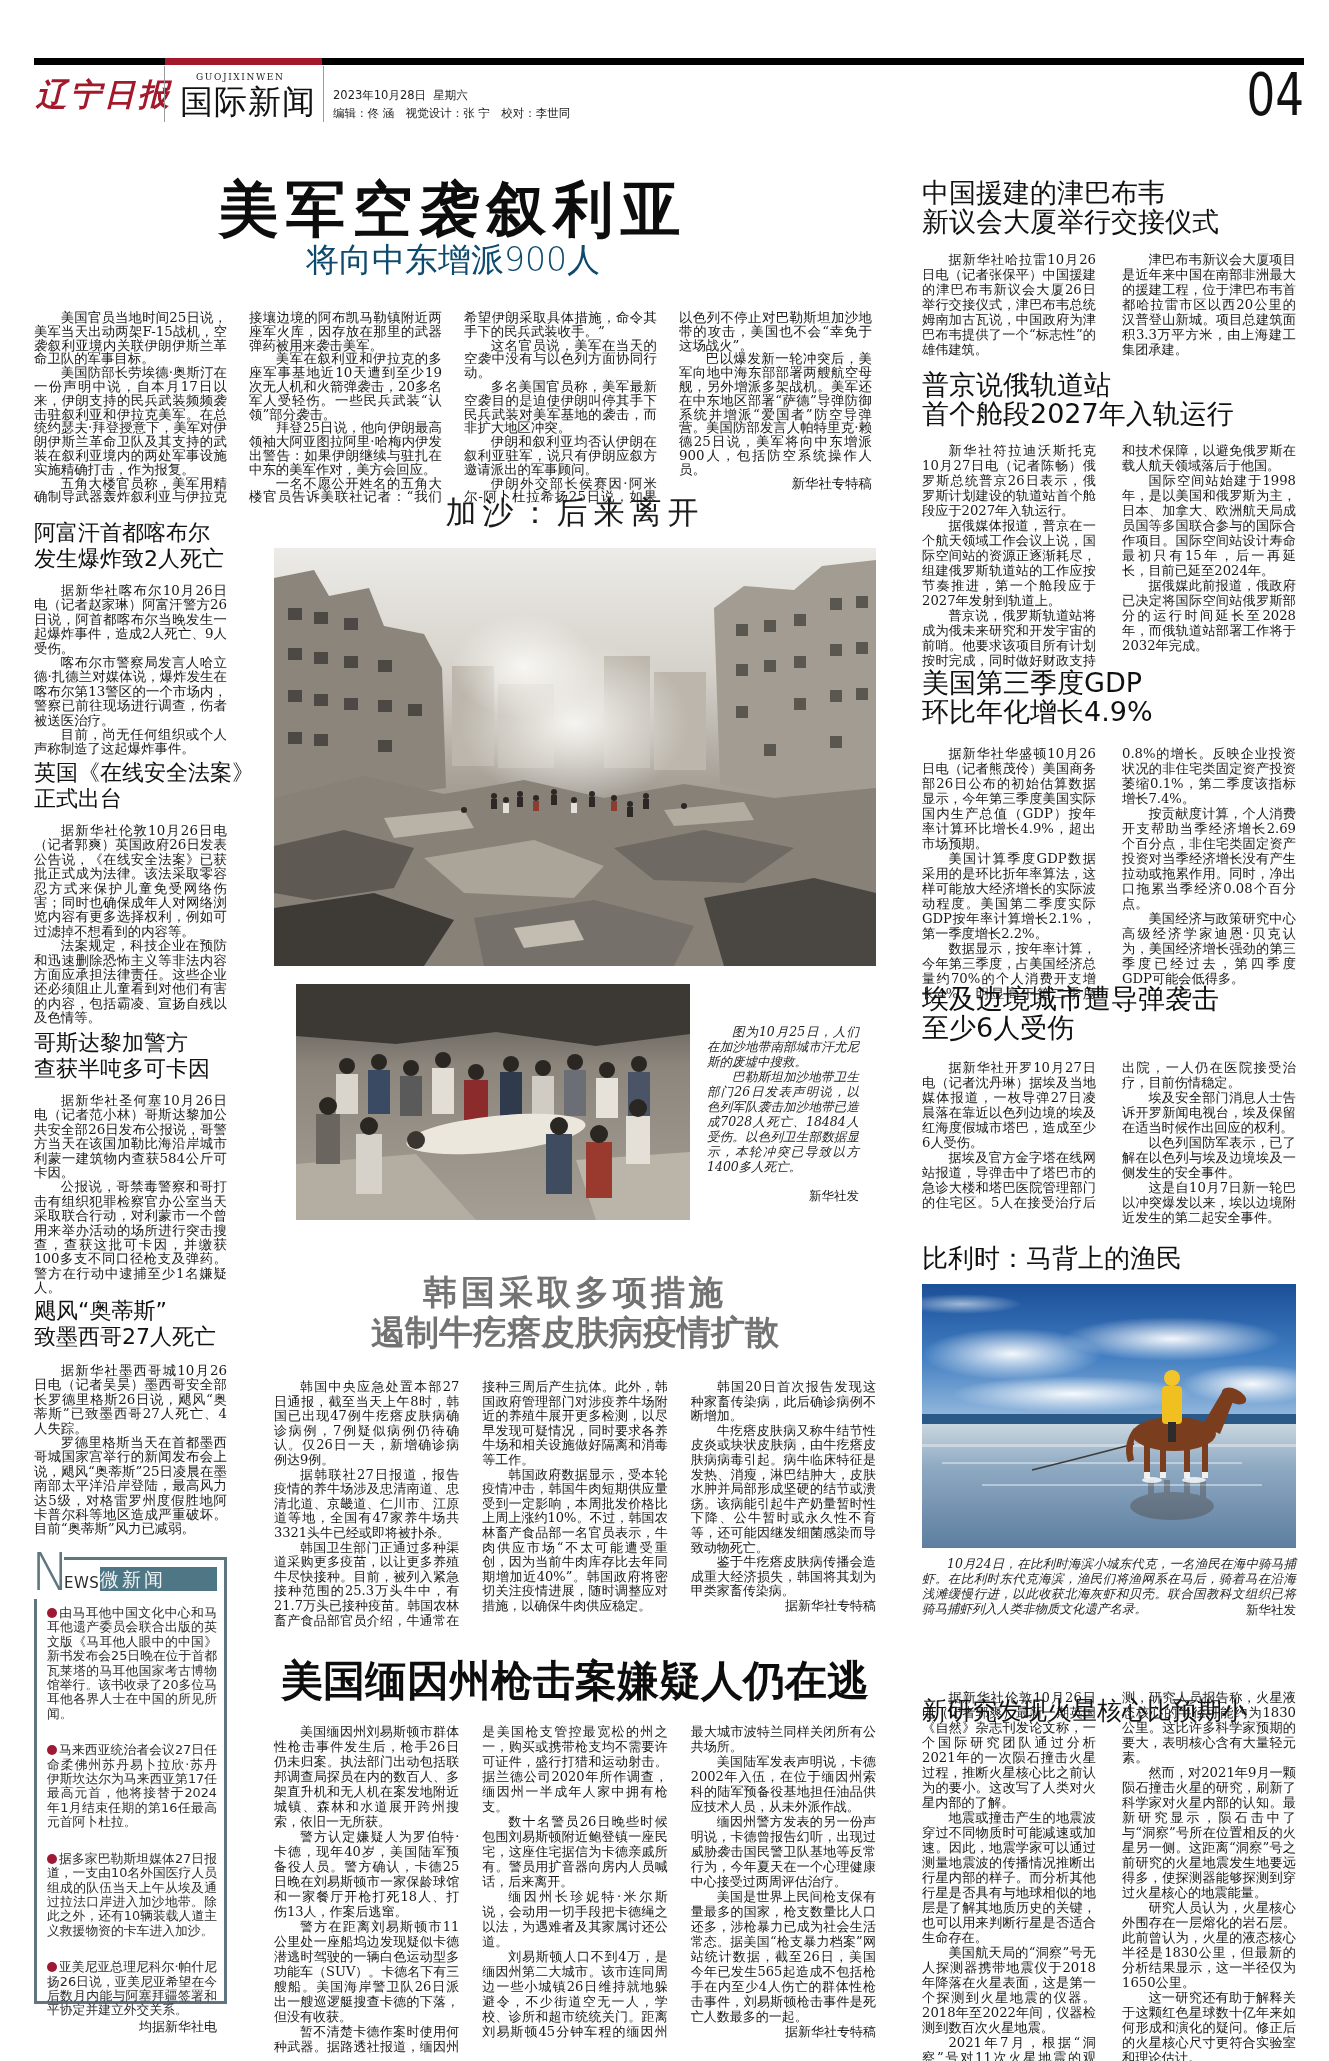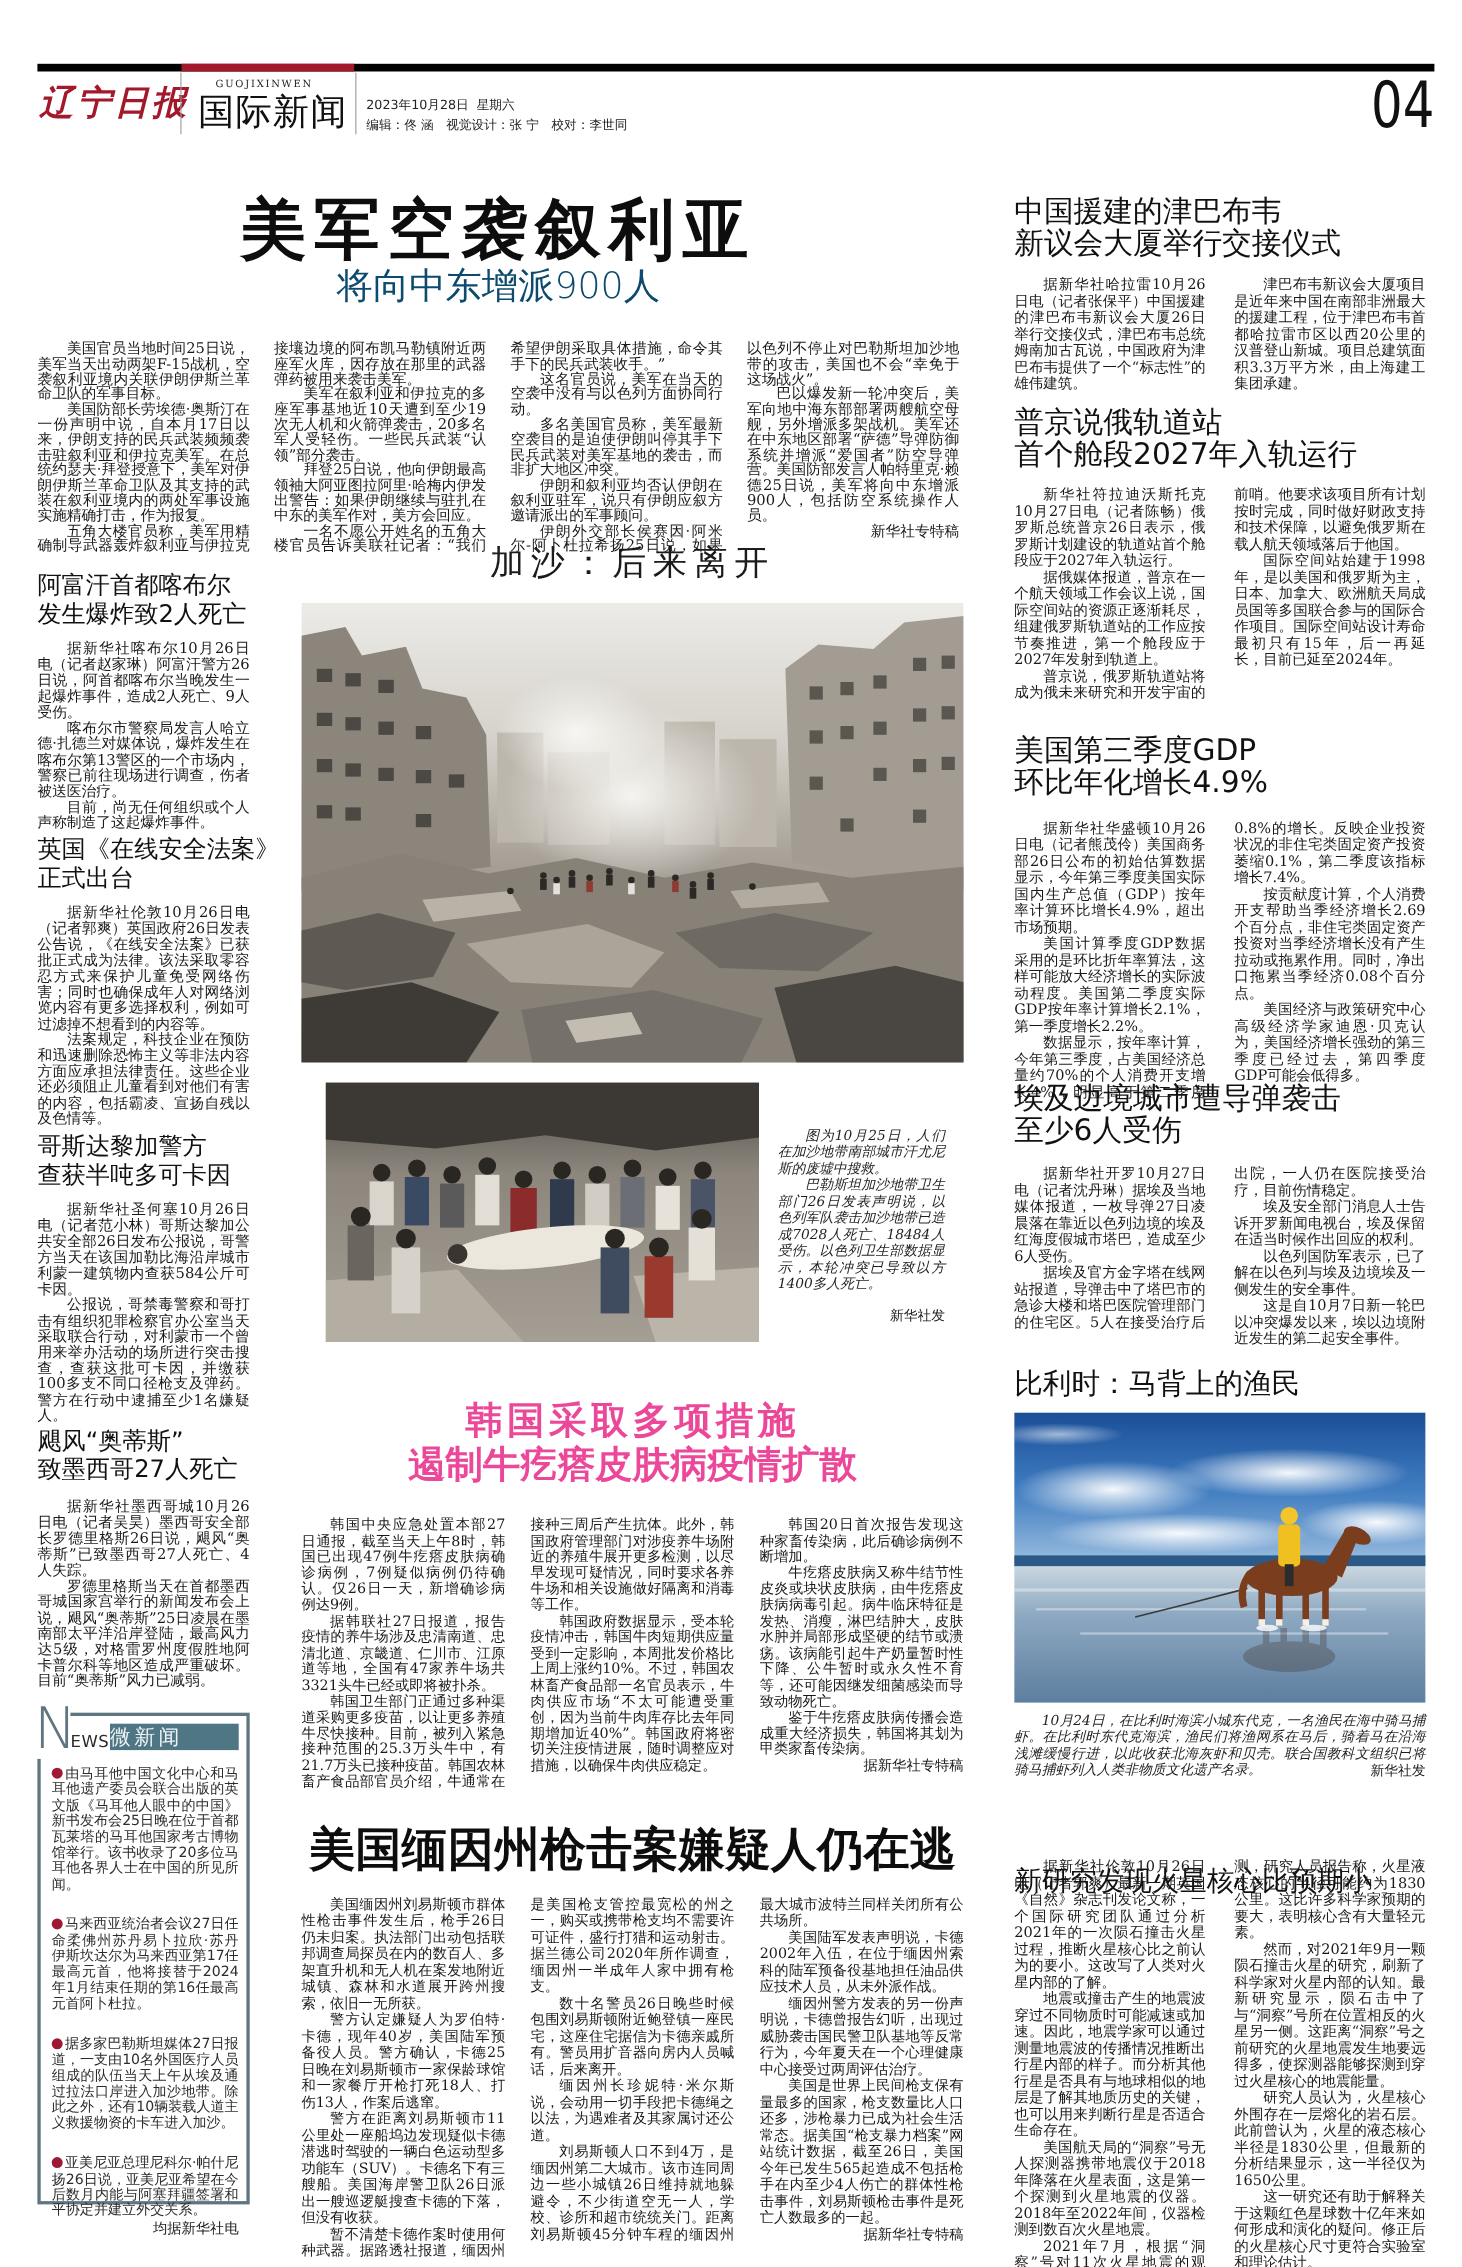--- a/index.html
+++ b/index.html
@@ -13,21 +13,21 @@
   .pinyin{font-family:"DejaVu Serif",serif;font-size:9px;letter-spacing:1.6px;color:#222;white-space:nowrap;}
   .section-title{font-family:"DejaVu Sans",sans-serif;font-size:33px;line-height:38px;color:#111;letter-spacing:1px;white-space:nowrap;}
   .meta{font-family:"DejaVu Sans",sans-serif;font-size:11.5px;color:#222;white-space:nowrap;}
   .page-num{font-family:"DejaVu Sans",sans-serif;font-size:58px;line-height:58px;color:#111;text-align:right;transform:scaleX(.78);transform-origin:right top;}
   
   .hl-lead{font-family:"DejaVu Sans",sans-serif;font-weight:900;font-size:60px;line-height:66px;letter-spacing:7px;text-align:center;color:#0d0d0d;white-space:nowrap;}
   .hl-sub{font-family:"DejaVu Sans",sans-serif;font-weight:300;font-size:33px;line-height:36px;text-align:center;color:#0c4a6e;white-space:nowrap;}
   .hl-side{font-family:"DejaVu Sans",sans-serif;font-size:27px;line-height:29px;color:#111;white-space:nowrap;}
   .hl-left{font-family:"DejaVu Sans",sans-serif;font-size:22px;line-height:26px;color:#111;white-space:nowrap;}
   .hl-feature{font-family:"DejaVu Sans",sans-serif;font-size:31px;line-height:36px;letter-spacing:6px;text-align:center;color:#1b1b1b;white-space:nowrap;}
-  .hl-korea{font-family:"DejaVu Serif",serif;font-weight:bold;font-size:34px;line-height:40px;text-align:center;color:#ec4899;white-space:nowrap;}
+  .hl-korea{font-family:"DejaVu Serif",serif;font-weight:bold;font-size:34px;line-height:40px;text-align:center;color:#737373;white-space:nowrap;}
   .hl-korea .l1{letter-spacing:4px;}
   .hl-maine{font-family:"DejaVu Sans",sans-serif;font-weight:900;font-size:42px;line-height:50px;text-align:center;color:#0d0d0d;white-space:nowrap;}
   
   .body{font-family:"DejaVu Serif",serif;text-align:justify;color:#181818;}
   .body p{margin:0;text-indent:2em;}
   .body p.src{text-indent:0;text-align:right;}
   .b-lead{font-size:13.4px;line-height:13.8px;column-count:4;column-gap:22px;}
   .b-left{font-size:13.4px;line-height:14.4px;}
   .b-right{font-size:13.2px;line-height:15px;column-count:2;column-gap:26px;}
   .b-center{font-size:13px;line-height:14.6px;column-count:3;column-gap:23px;}
@@ -332,20 +332,21 @@
 
   <div class="abs hl-side" style="left:922px;top:370px;width:378px;">
     <div>普京说俄轨道站</div>
     <div>首个舱段2027年入轨运行</div>
   </div>
   <div class="abs body b-right" style="left:922px;top:443px;width:374px;">
     <p>新华社符拉迪沃斯托克10月27日电（记者陈畅）俄罗斯总统普京26日表示，俄罗斯计划建设的轨道站首个舱段应于2027年入轨运行。</p>
     <p>据俄媒体报道，普京在一个航天领域工作会议上说，国际空间站的资源正逐渐耗尽，组建俄罗斯轨道站的工作应按节奏推进，第一个舱段应于2027年发射到轨道上。</p>
     <p>普京说，俄罗斯轨道站将成为俄未来研究和开发宇宙的前哨。他要求该项目所有计划按时完成，同时做好财政支持和技术保障，以避免俄罗斯在载人航天领域落后于他国。</p>
     <p>国际空间站始建于1998年，是以美国和俄罗斯为主，日本、加拿大、欧洲航天局成员国等多国联合参与的国际合作项目。国际空间站设计寿命最初只有15年，后一再延长，目前已延至2024年。</p>
+    <p>据俄媒此前报道，俄政府已决定将国际空间站俄罗斯部分的运行时间延长至2028年，而俄轨道站部署工作将于2032年完成。</p>
   </div>
 
   <div class="abs hl-side" style="left:922px;top:668px;width:378px;">
     <div>美国第三季度GDP</div>
     <div>环比年化增长4.9%</div>
   </div>
   <div class="abs body b-right" style="left:922px;top:746px;width:374px;">
     <p>据新华社华盛顿10月26日电（记者熊茂伶）美国商务部26日公布的初始估算数据显示，今年第三季度美国实际国内生产总值（GDP）按年率计算环比增长4.9%，超出市场预期。</p>
     <p>美国计算季度GDP数据采用的是环比折年率算法，这样可能放大经济增长的实际波动程度。美国第二季度实际GDP按年率计算增长2.1%，第一季度增长2.2%。</p>
     <p>数据显示，按年率计算，今年第三季度，占美国经济总量约70%的个人消费开支增长4%，明显高于第二季度0.8%的增长。反映企业投资状况的非住宅类固定资产投资萎缩0.1%，第二季度该指标增长7.4%。</p>

